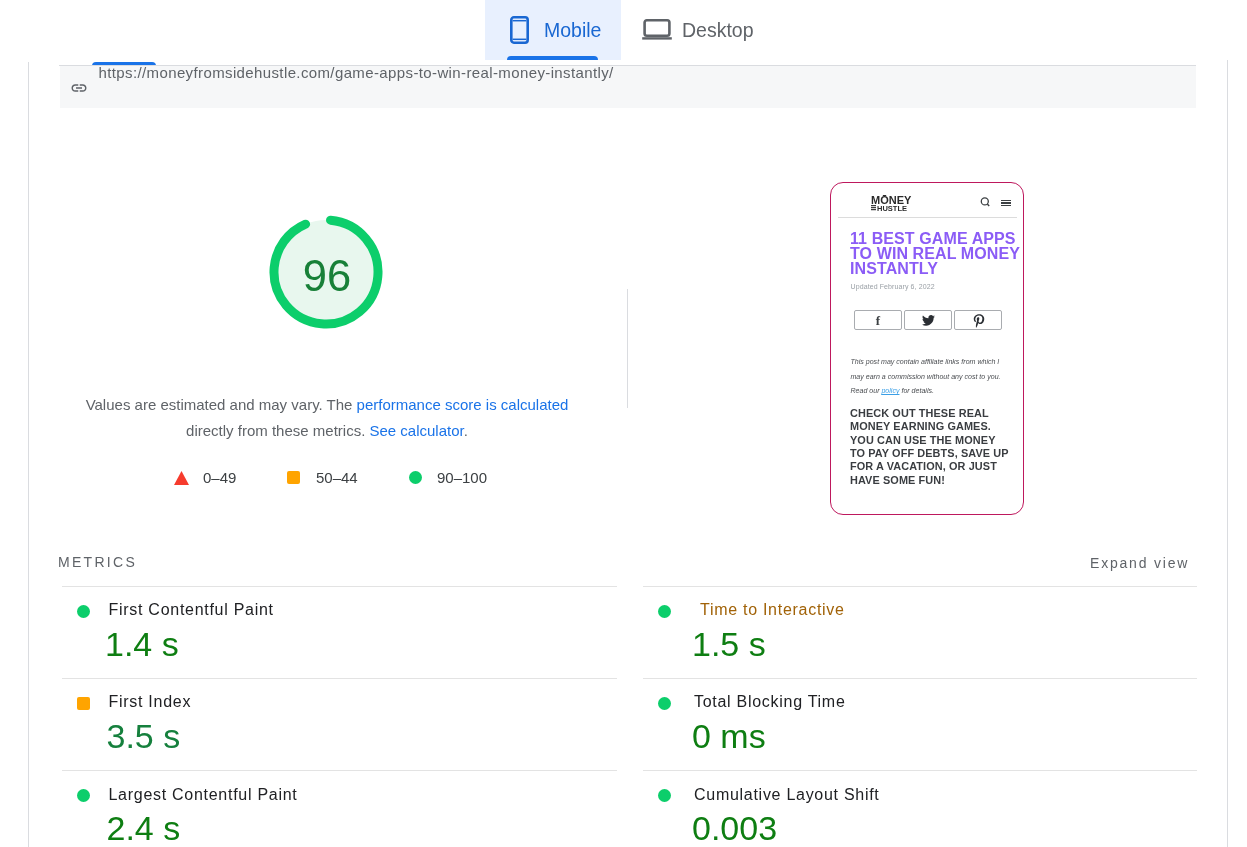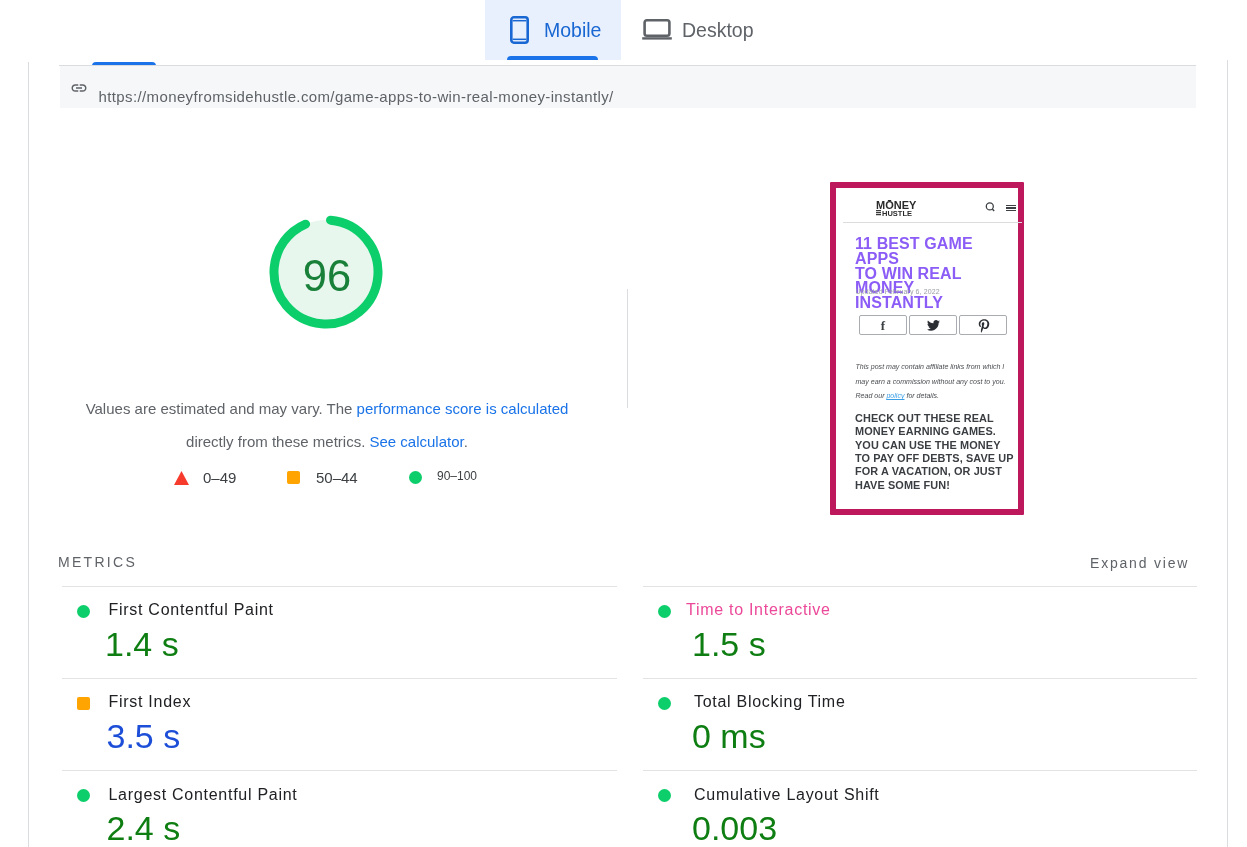--- a/index.html
+++ b/index.html
@@ -32,46 +32,46 @@
   <svg class="abs" style="left:641.5px; top:19px;" width="30" height="22" viewBox="0 0 30 22">
     <rect x="2.6" y="1.3" width="24.8" height="15.4" rx="2.2" fill="none" stroke="#5f6368" stroke-width="2.6"></rect>
     <rect x="0.2" y="18.2" width="29.6" height="2.4" fill="#5f6368"></rect>
   </svg>
   <div class="abs" style="left:682px; top:18.5px; font-size:19.5px; color:#5f6368;">Desktop</div>
 
   <div class="abs" style="left:60px; top:66.4px; width:1136px; height:42px; background:#f6f7f8;"></div>
   <svg class="abs" style="left:70px; top:79px;" width="18" height="18" viewBox="0 0 24 24" fill="#5f6368">
     <path d="M3.9 12c0-1.71 1.39-3.1 3.1-3.1h4V7H7c-2.76 0-5 2.24-5 5s2.24 5 5 5h4v-1.9H7c-1.71 0-3.1-1.39-3.1-3.1zM8 13h8v-2H8v2zm9-6h-4v1.9h4c1.71 0 3.1 1.39 3.1 3.1s-1.39 3.1-3.1 3.1h-4V17h4c2.76 0 5-2.24 5-5s-2.24-5-5-5z"></path>
   </svg>
-  <div class="abs" style="left:98.5px; top:88px; font-size:15px; letter-spacing:0.38px; color:#5f6368;">https://moneyfromsidehustle.com/game-apps-to-win-real-money-instantly/</div>
+  <div class="abs" style="left:98.5px; top:64px; font-size:15px; letter-spacing:0.38px; color:#5f6368;">https://moneyfromsidehustle.com/game-apps-to-win-real-money-instantly/</div>
 
   <svg class="abs" style="left:206px; top:152px;" width="240" height="240" viewBox="0 0 240 240">
     <circle cx="120" cy="120" r="52" fill="#e8f7ee"></circle>
     <circle cx="120" cy="120" r="52" fill="none" stroke="#0cce6b" stroke-width="9" stroke-linecap="round" stroke-dasharray="300.7 326.8" transform="rotate(-85 120 120)"></circle>
     <text x="121" y="138.8" text-anchor="middle" font-size="43.5" fill="#188038" font-family="Liberation Sans, sans-serif">96</text>
   </svg>
 
 
-  <div class="abs" style="left:27px; top:392px; width:600px; text-align:center; font-size:15px; line-height:33px; color:#5f6368;">
+  <div class="abs" style="left:27px; top:392px; width:600px; text-align:center; font-size:15px; line-height:26px; color:#5f6368;">
     Values are estimated and may vary. The <a style="color:#1a73e8; text-decoration:none;">performance score is calculated</a><br>
     directly from these metrics. <a style="color:#1a73e8; text-decoration:none;">See calculator</a>.
   </div>
 
   <svg class="abs" style="left:173.5px; top:471px;" width="15" height="14" viewBox="0 0 15 14">
     <path d="M7.5 0 L15 14 L0 14 Z" fill="#f63b2d"></path>
   </svg>
   <div class="abs" style="left:203px; top:469px; font-size:15px; color:#3c4043;">0–49</div>
   <div class="abs" style="left:286.5px; top:470.5px; width:13px; height:13px; background:#ffa400; border-radius:2px;"></div>
   <div class="abs" style="left:316px; top:469px; font-size:15px; color:#3c4043;">50–44</div>
   <div class="abs" style="left:408.5px; top:470.5px; width:13px; height:13px; background:#0cce6b; border-radius:50%;"></div>
-  <div class="abs" style="left:437px; top:469px; font-size:12px; color:#3c4043;">90–100</div>
+  <div class="abs" style="left:437px; top:469px; font-size:15px; color:#3c4043;">90–100</div>
 
   <div class="abs" style="left:627px; top:289px; width:1px; height:119px; background:#dadce0;"></div>
 
-  <div class="abs" style="left:830px; top:182px; width:194px; height:333px; background:#fff; border:6px solid #be185d; border-radius:1px;">
+  <div class="abs" style="left:830px; top:182px; width:194px; height:333px; background:#fff; border:1px solid #be185d; border-radius:13px;">
 
     <div class="abs" style="left:40px; top:11px; font-size:11px; font-weight:bold; color:#2a2a2a;">MŌNEY</div>
     <div class="abs" style="left:40px; top:22px; width:5px; height:5.5px; background:repeating-linear-gradient(180deg,#3a3a3a 0,#3a3a3a 1px,#cfcfcf 1px,#cfcfcf 1.9px);"></div>
     <div class="abs" style="left:46px; top:20.5px; font-size:7.5px; font-weight:bold; color:#2a2a2a;">HUSTLE</div>
 
     <svg class="abs" style="left:149px; top:14.2px;" width="12" height="12" viewBox="0 0 12 12">
       <circle cx="4.8" cy="4.4" r="3.5" fill="none" stroke="#3c4043" stroke-width="1.3"></circle>
       <line x1="7.3" y1="7.1" x2="9.2" y2="9.1" stroke="#3c4043" stroke-width="1.4"></line>
     </svg>
 
@@ -123,26 +123,26 @@
   <div class="abs" style="left:62px; top:677.8px; width:555px; height:1px; background:#e3e3e3;"></div>
   <div class="abs" style="left:643px; top:677.8px; width:554px; height:1px; background:#e3e3e3;"></div>
   <div class="abs" style="left:62px; top:770.1px; width:555px; height:1px; background:#e3e3e3;"></div>
   <div class="abs" style="left:643px; top:770.1px; width:554px; height:1px; background:#e3e3e3;"></div>
 
   <div class="abs" style="left:77px; top:604.5px; width:13px; height:13px; background:#0cce6b; border-radius:50%;"></div>
   <div class="abs" style="left:108.5px; top:601px; font-size:16px; letter-spacing:0.72px; color:#202124;">First Contentful Paint</div>
   <div class="abs" style="left:105px; top:624.6px; font-size:34px; color:#0e7e12;">1.4 s</div>
 
   <div class="abs" style="left:657.5px; top:604.5px; width:13px; height:13px; background:#0cce6b; border-radius:50%;"></div>
-  <div class="abs" style="left:686px; top:601px; font-size:16px; letter-spacing:0.72px; color:#ec4899;">Time to Interactive</div>
+  <div class="abs" style="left:700px; top:601px; font-size:16px; letter-spacing:0.72px; color:#a16207;">Time to Interactive</div>
   <div class="abs" style="left:692px; top:624.6px; font-size:34px; color:#0e7e12;">1.5 s</div>
 
   <div class="abs" style="left:77px; top:697px; width:13px; height:13px; background:#ffa400; border-radius:2px;"></div>
   <div class="abs" style="left:108.5px; top:693.3px; font-size:16px; letter-spacing:0.72px; color:#202124;">First Index</div>
-  <div class="abs" style="left:106.5px; top:716.9px; font-size:34px; color:#1d4ed8;">3.5 s</div>
+  <div class="abs" style="left:106.5px; top:716.9px; font-size:34px; color:#15803d;">3.5 s</div>
 
   <div class="abs" style="left:657.5px; top:697px; width:13px; height:13px; background:#0cce6b; border-radius:50%;"></div>
   <div class="abs" style="left:694px; top:693.3px; font-size:16px; letter-spacing:0.72px; color:#202124;">Total Blocking Time</div>
   <div class="abs" style="left:692px; top:716.9px; font-size:34px; color:#0e7e12;">0 ms</div>
 
   <div class="abs" style="left:77px; top:789.3px; width:13px; height:13px; background:#0cce6b; border-radius:50%;"></div>
   <div class="abs" style="left:108.5px; top:785.6px; font-size:16px; letter-spacing:0.72px; color:#202124;">Largest Contentful Paint</div>
   <div class="abs" style="left:106.5px; top:809.2px; font-size:34px; color:#0e7e12;">2.4 s</div>
 
   <div class="abs" style="left:657.5px; top:789.3px; width:13px; height:13px; background:#0cce6b; border-radius:50%;"></div>

